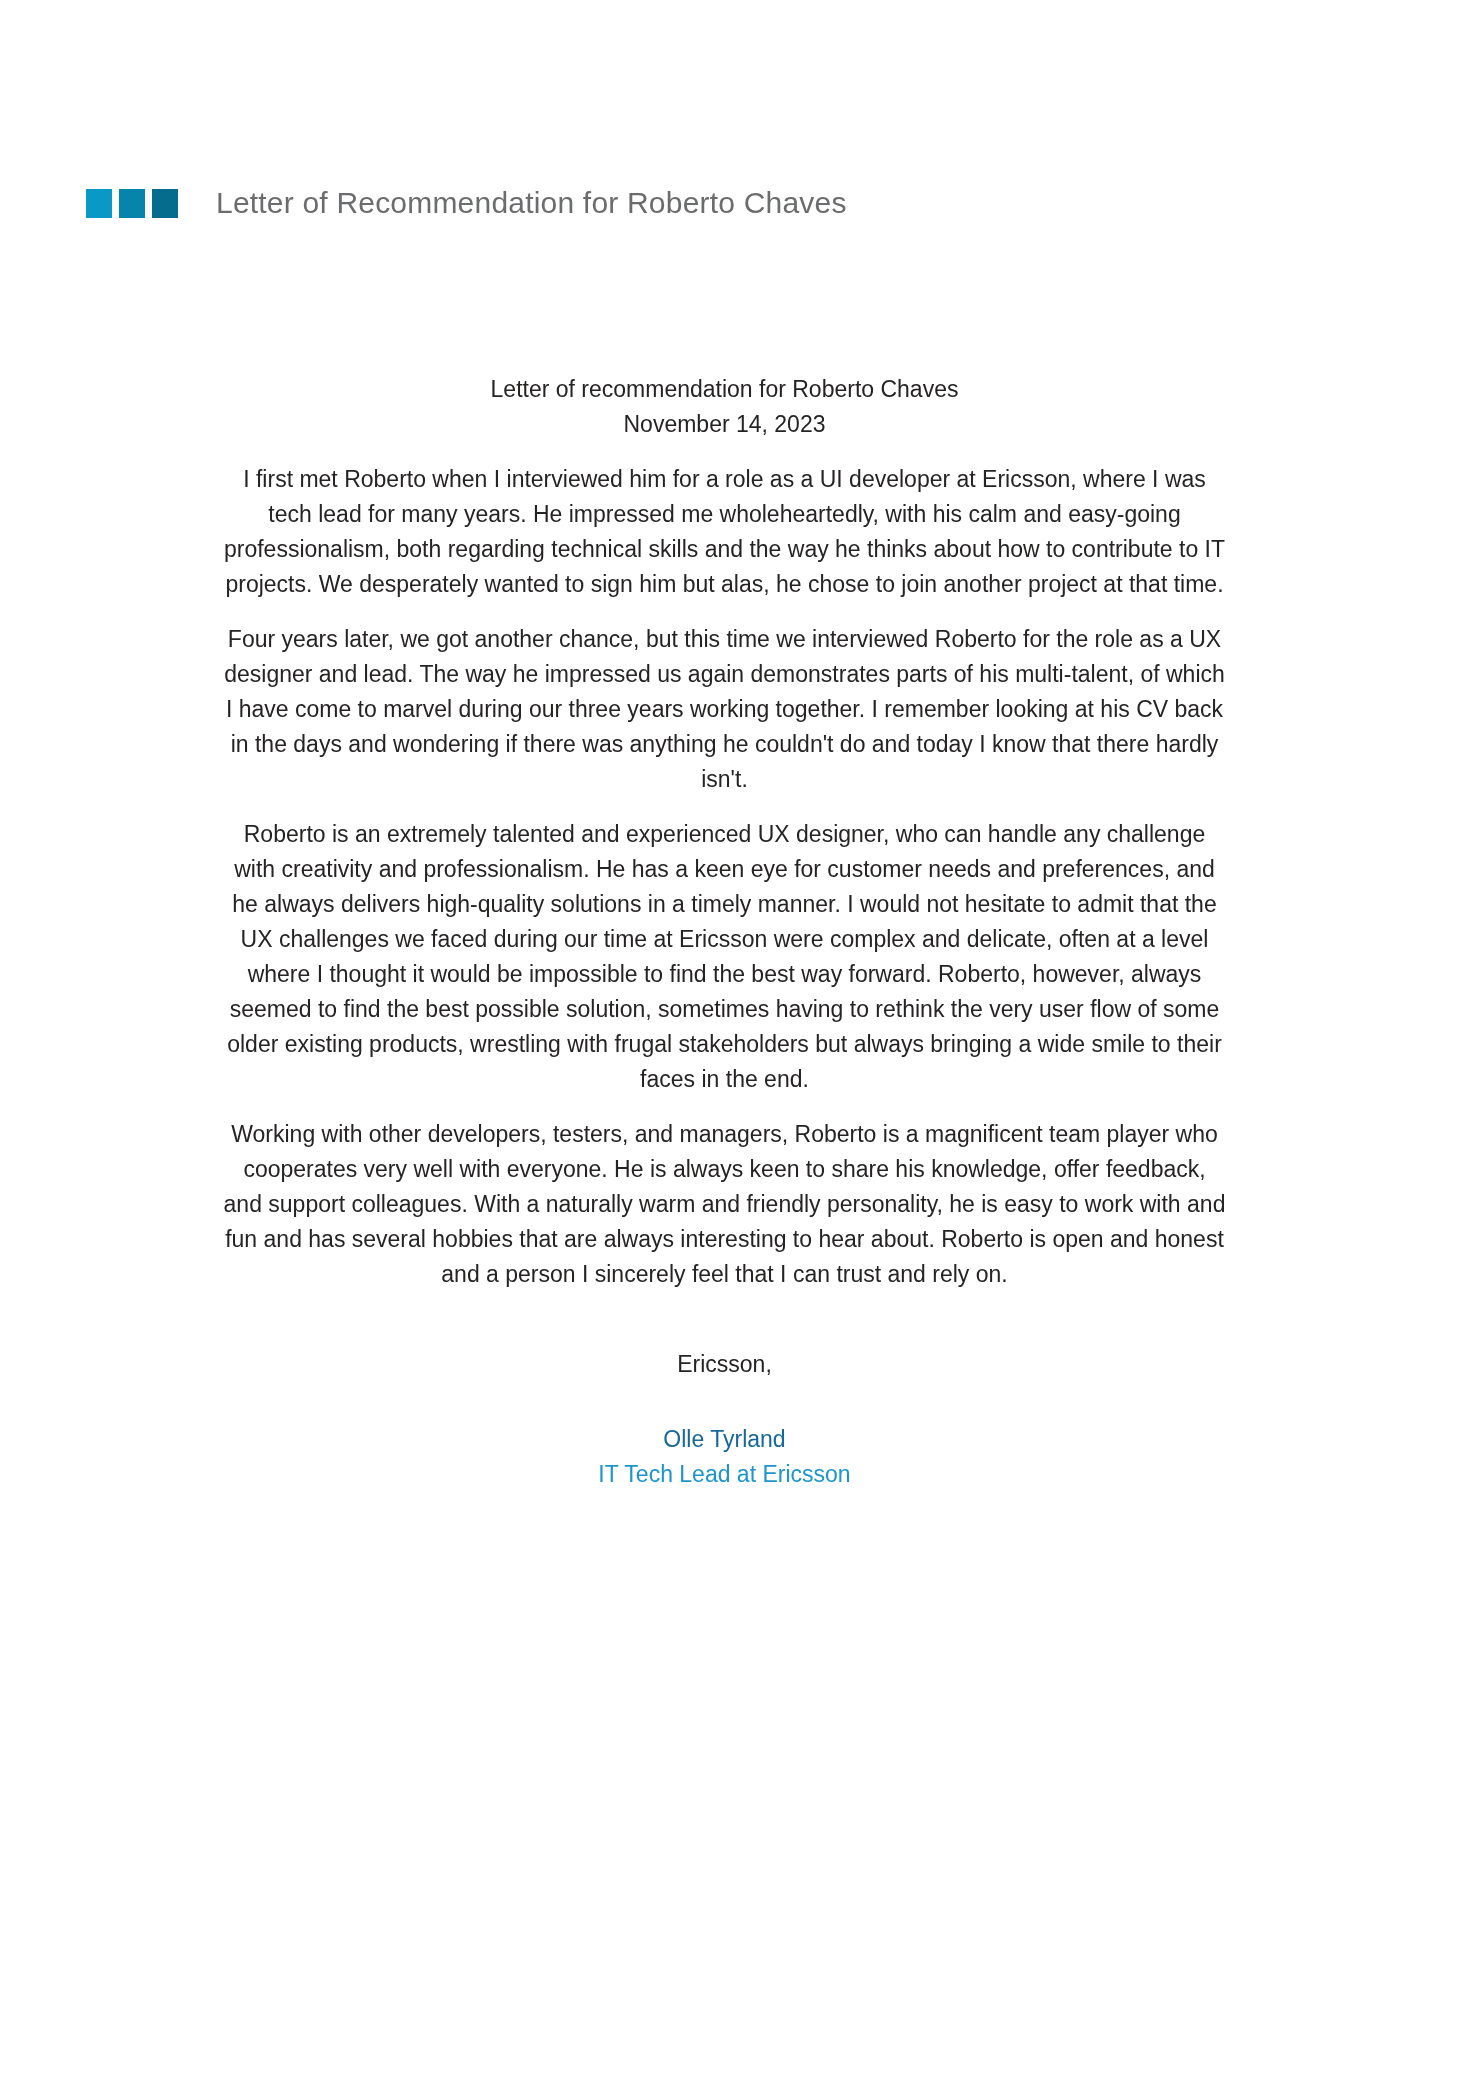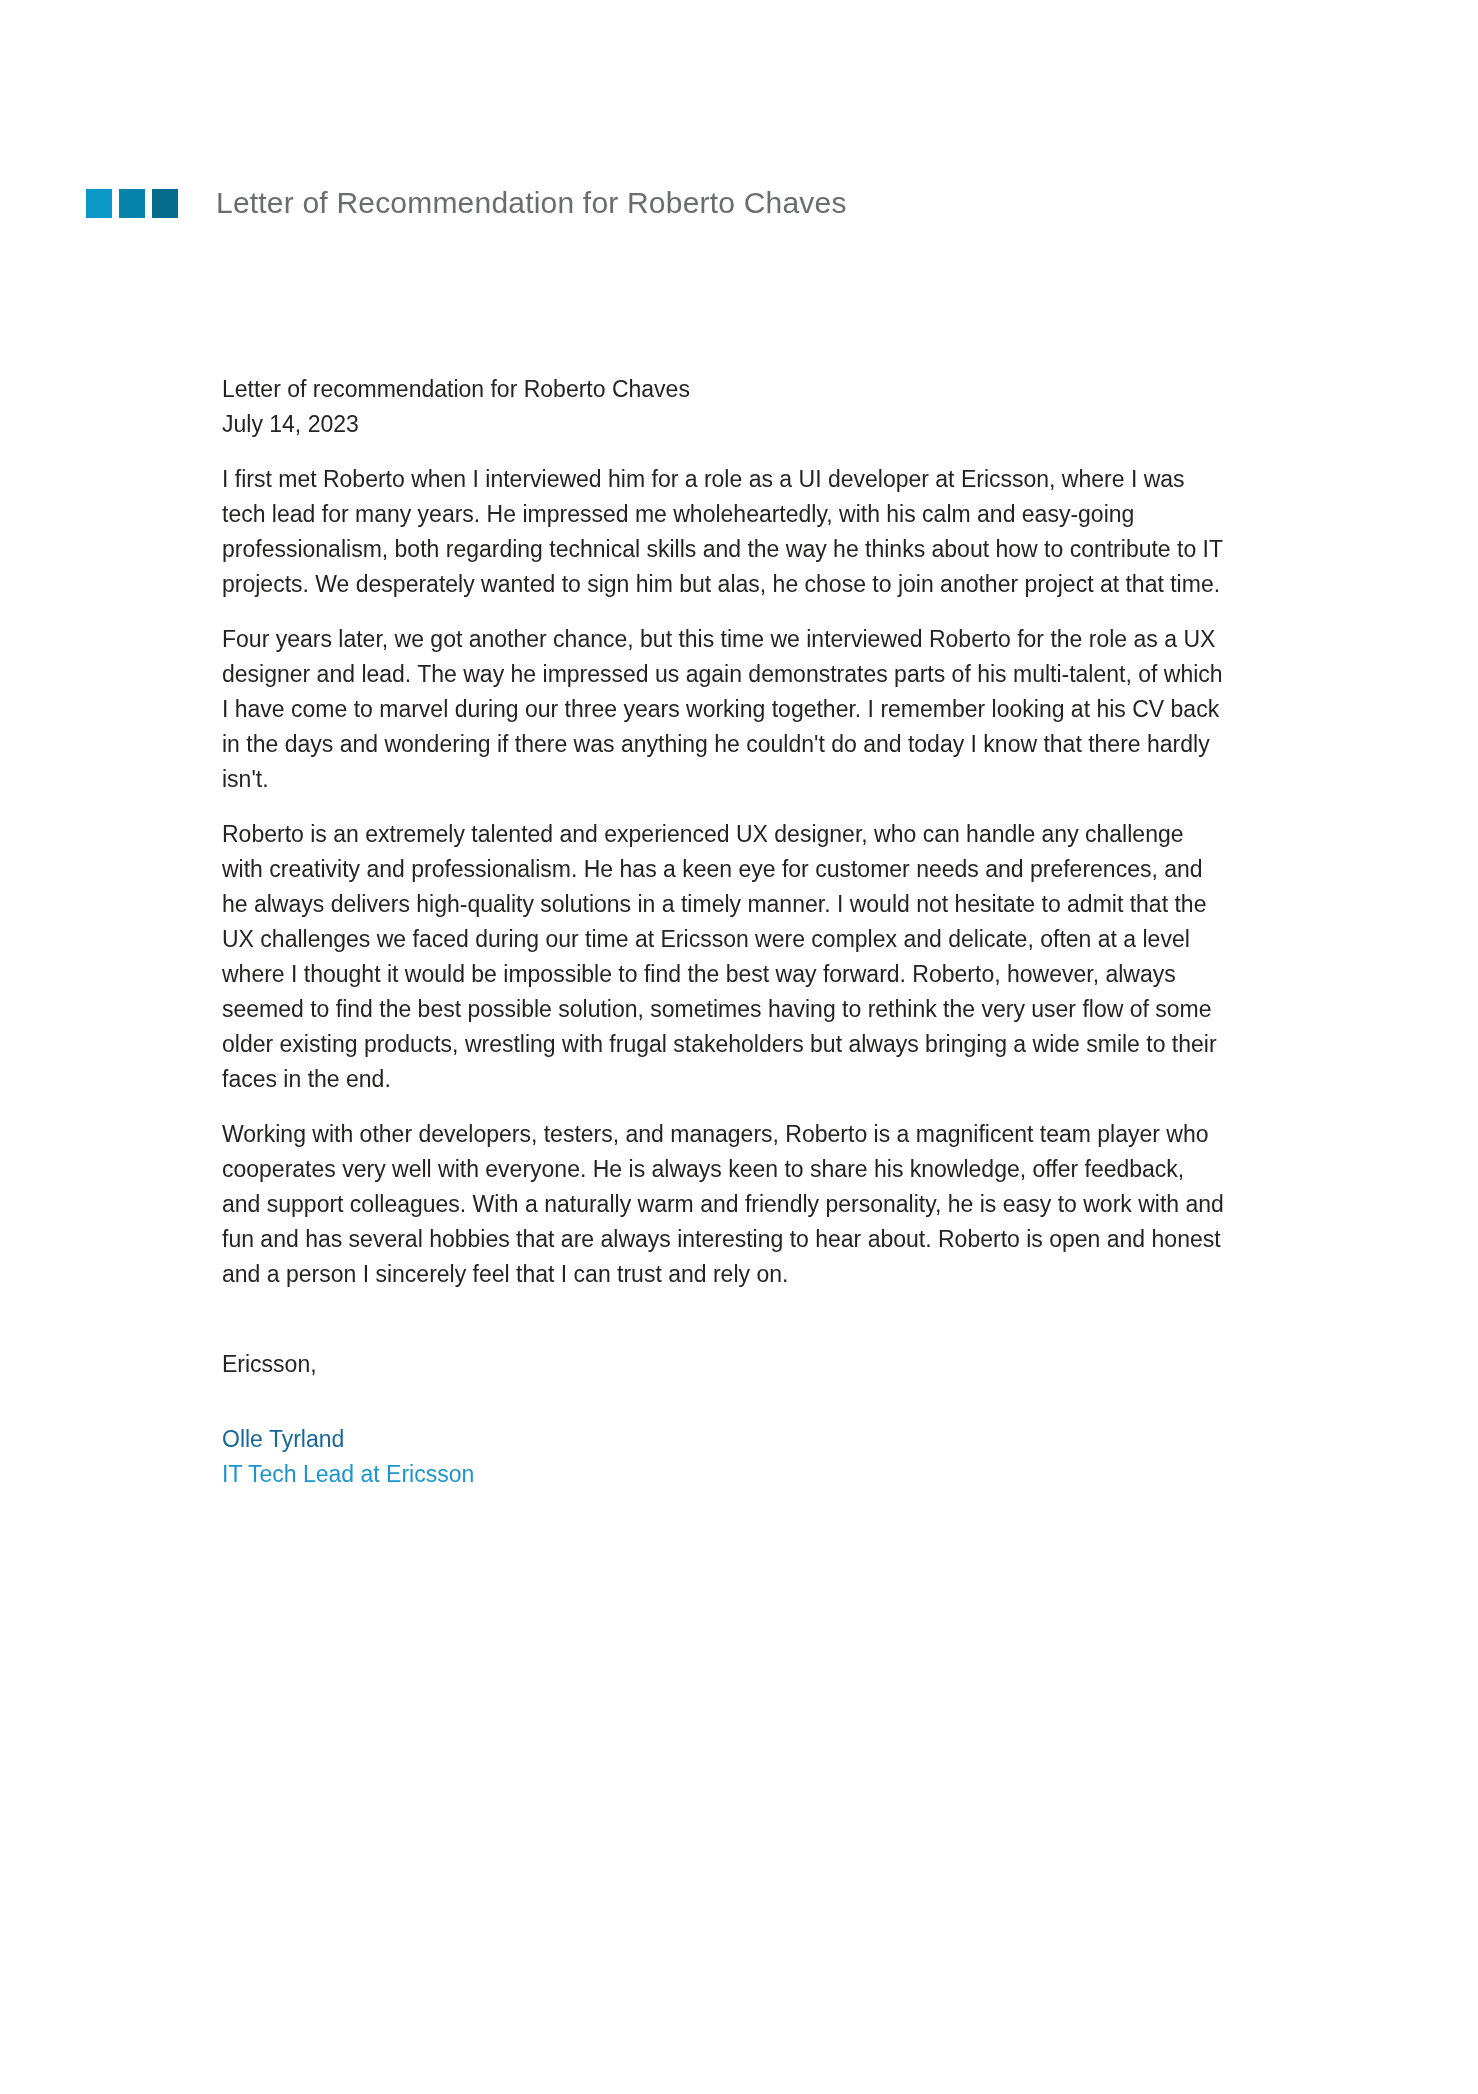--- a/index.html
+++ b/index.html
@@ -10,20 +10,21 @@
     height: 2094px;
     position: relative;
     color: #262323;
   }
   .page {
     width: 1478px;
     height: 1484px;
     background: #ffffff;
     position: relative;
     overflow: hidden;
+    text-align: center;
   }
   
   .doc-header {
     position: absolute;
     top: 186px;
     left: 86px;
     right: 60px;
     display: flex;
     align-items: center;
   }
@@ -73,21 +74,21 @@
       <span class="sq" style="background-color: rgb(6, 132, 171);"></span>
       <span class="sq" style="background-color: rgb(5, 108, 142);"></span>
     </div>
     <h1 class="doc-title" style="color: rgb(107, 108, 110);">Letter of Recommendation for Roberto Chaves</h1>
   </header>
 
   <main class="letter" style="color: rgb(38, 35, 35);">
 
     <p class="heading">
       <span>Letter of recommendation for Roberto Chaves</span><br>
-      <span>July 14, 2023</span>
+      <span>November 14, 2023</span>
     </p>
 
     <p>I first met Roberto when I interviewed him for a role as a UI developer at Ericsson, where I was tech lead for many years. He impressed me wholeheartedly, with his calm and easy-going professionalism, both regarding technical skills and the way he thinks about how to contribute to IT projects. We desperately wanted to sign him but alas, he chose to join another project at that time.</p>
     <p>Four years later, we got another chance, but this time we interviewed Roberto for the role as a UX designer and lead. The way he impressed us again demonstrates parts of his multi-talent, of which I have come to marvel during our three years working together. I remember looking at his CV back in the days and wondering if there was anything he couldn't do and today I know that there hardly isn't.</p>
     <p>Roberto is an extremely talented and experienced UX designer, who can handle any challenge with creativity and professionalism. He has a keen eye for customer needs and preferences, and he always delivers high-quality solutions in a timely manner. I would not hesitate to admit that the UX challenges we faced during our time at Ericsson were complex and delicate, often at a level where I thought it would be impossible to find the best way forward. Roberto, however, always seemed to find the best possible solution, sometimes having to rethink the very user flow of some older existing products, wrestling with frugal stakeholders but always bringing a wide smile to their faces in the end.</p>
     <p>Working with other developers, testers, and managers, Roberto is a magnificent team player who cooperates very well with everyone. He is always keen to share his knowledge, offer feedback, and support colleagues. With a naturally warm and friendly personality, he is easy to work with and fun and has several hobbies that are always interesting to hear about. Roberto is open and honest and a person I sincerely feel that I can trust and rely on.</p>
 
     <p class="closing">
       <br>
       <span>Ericsson,</span>

